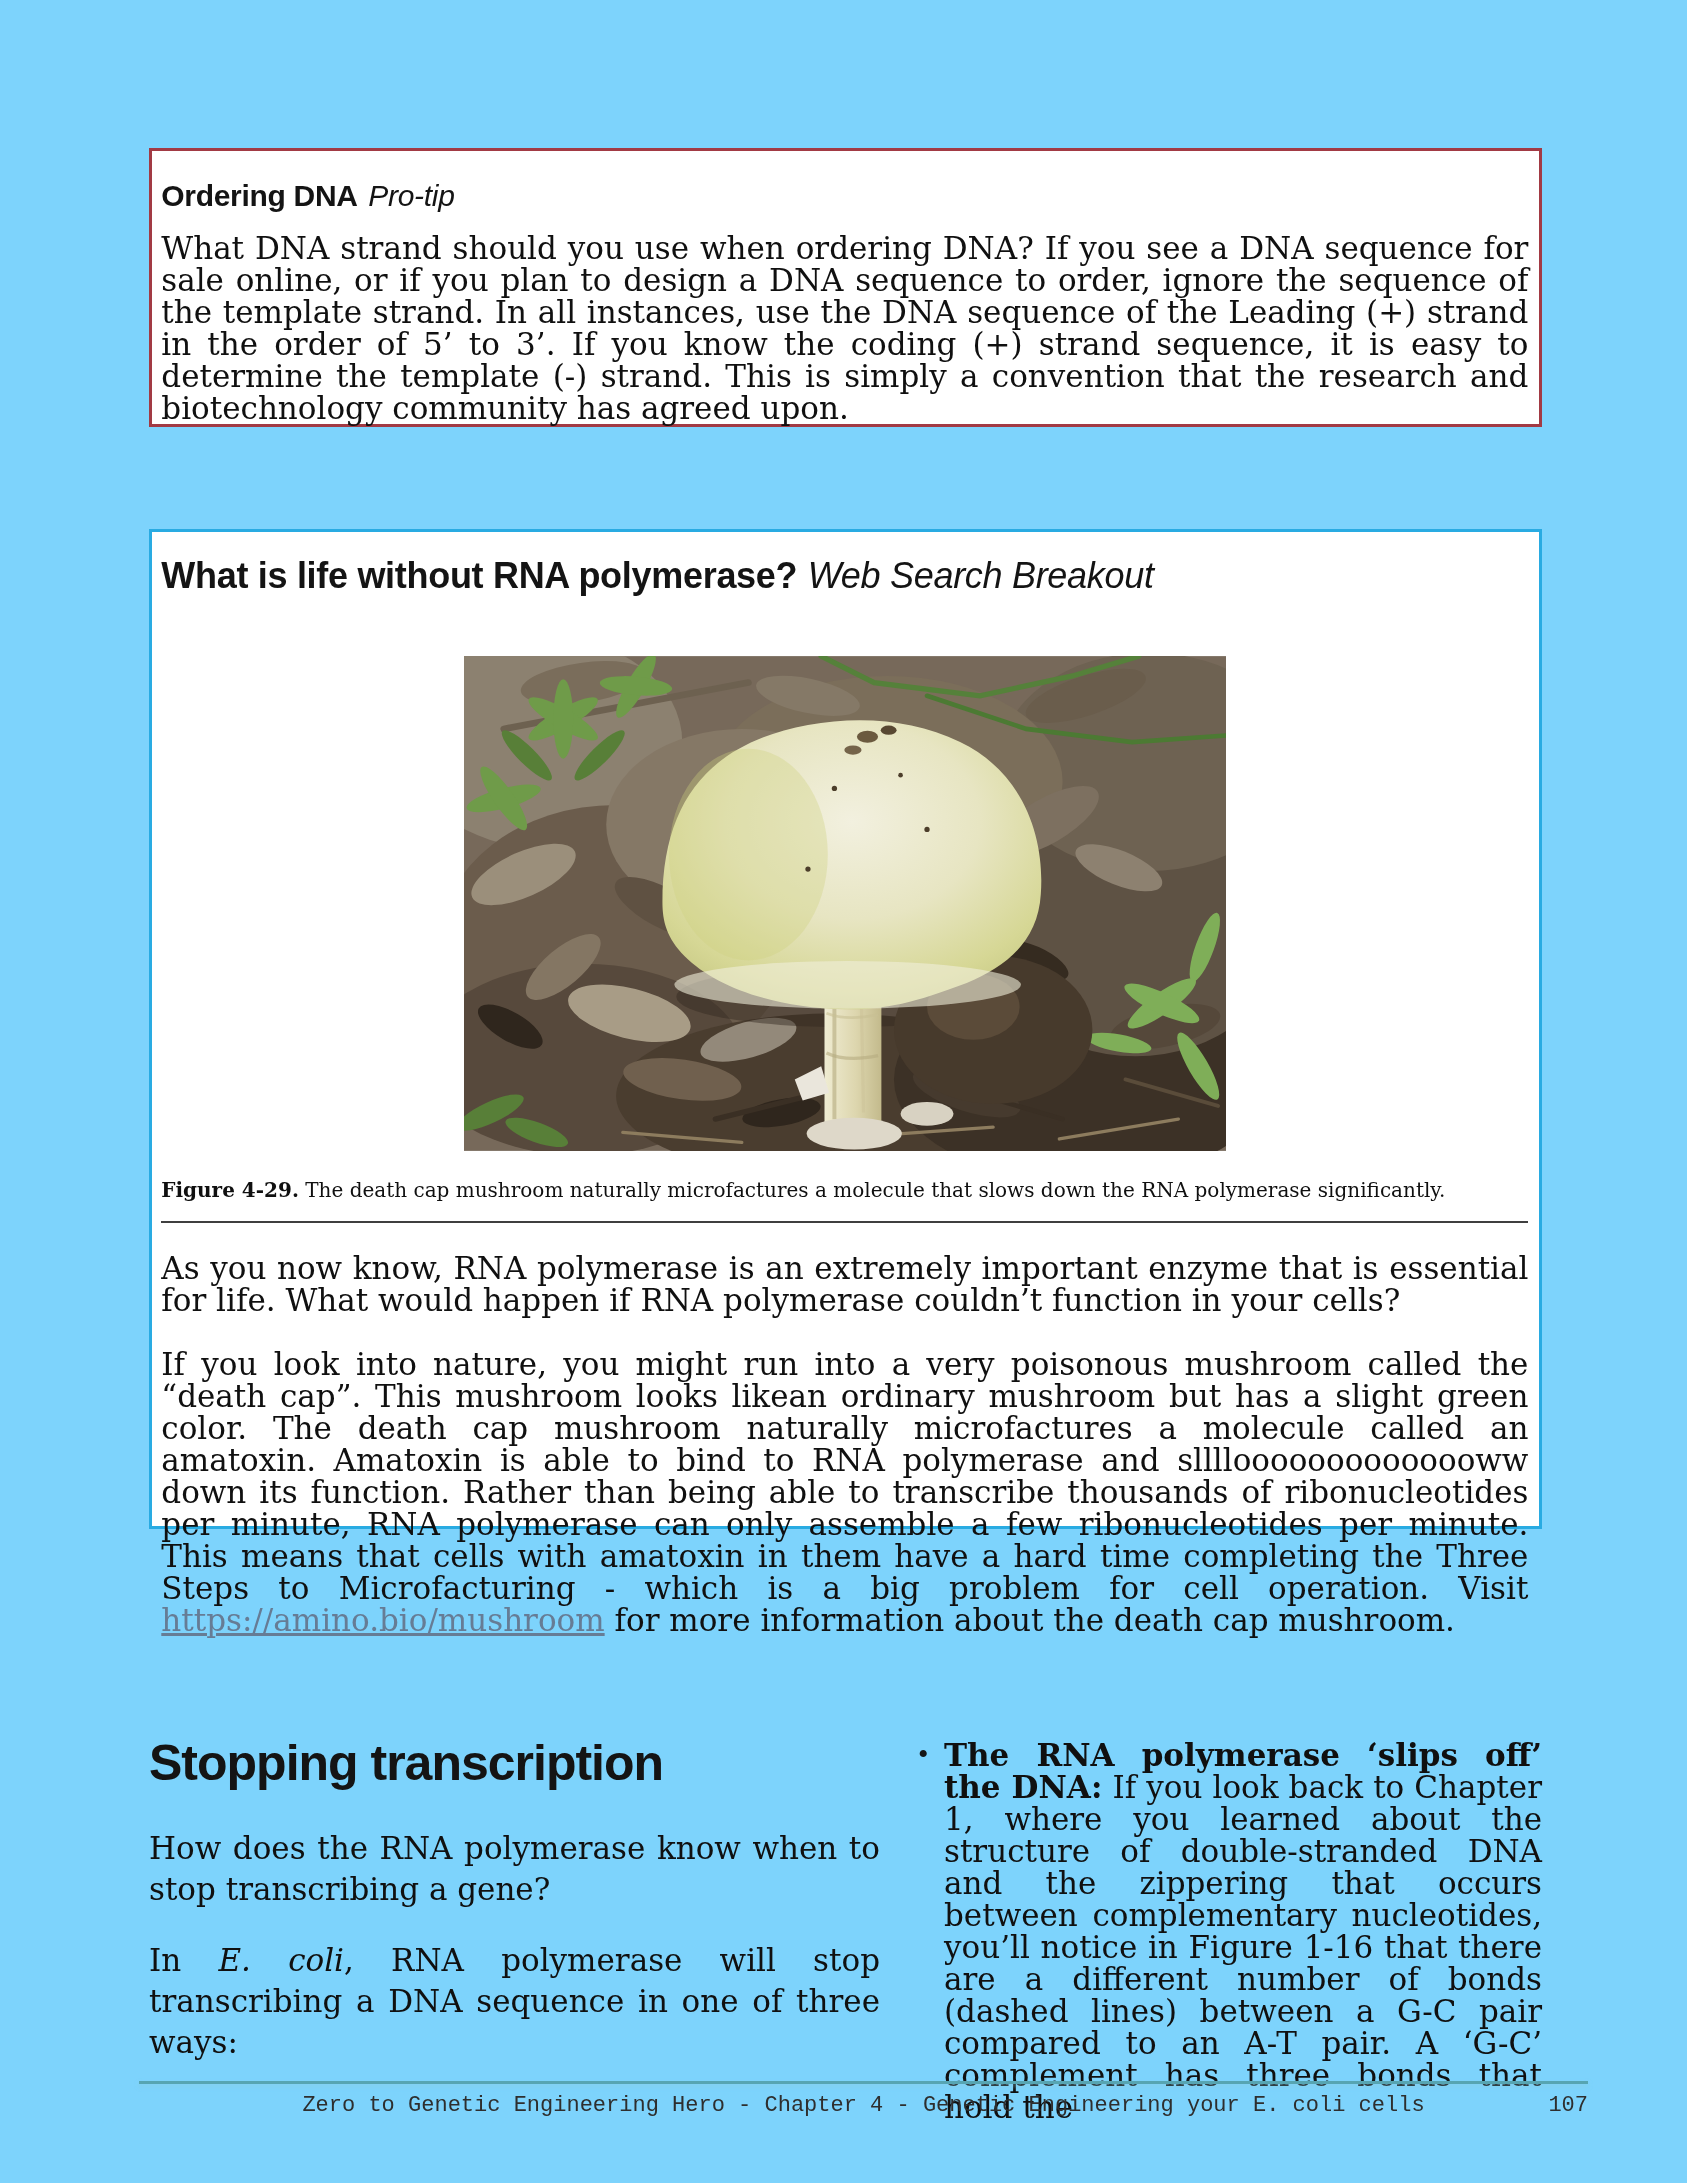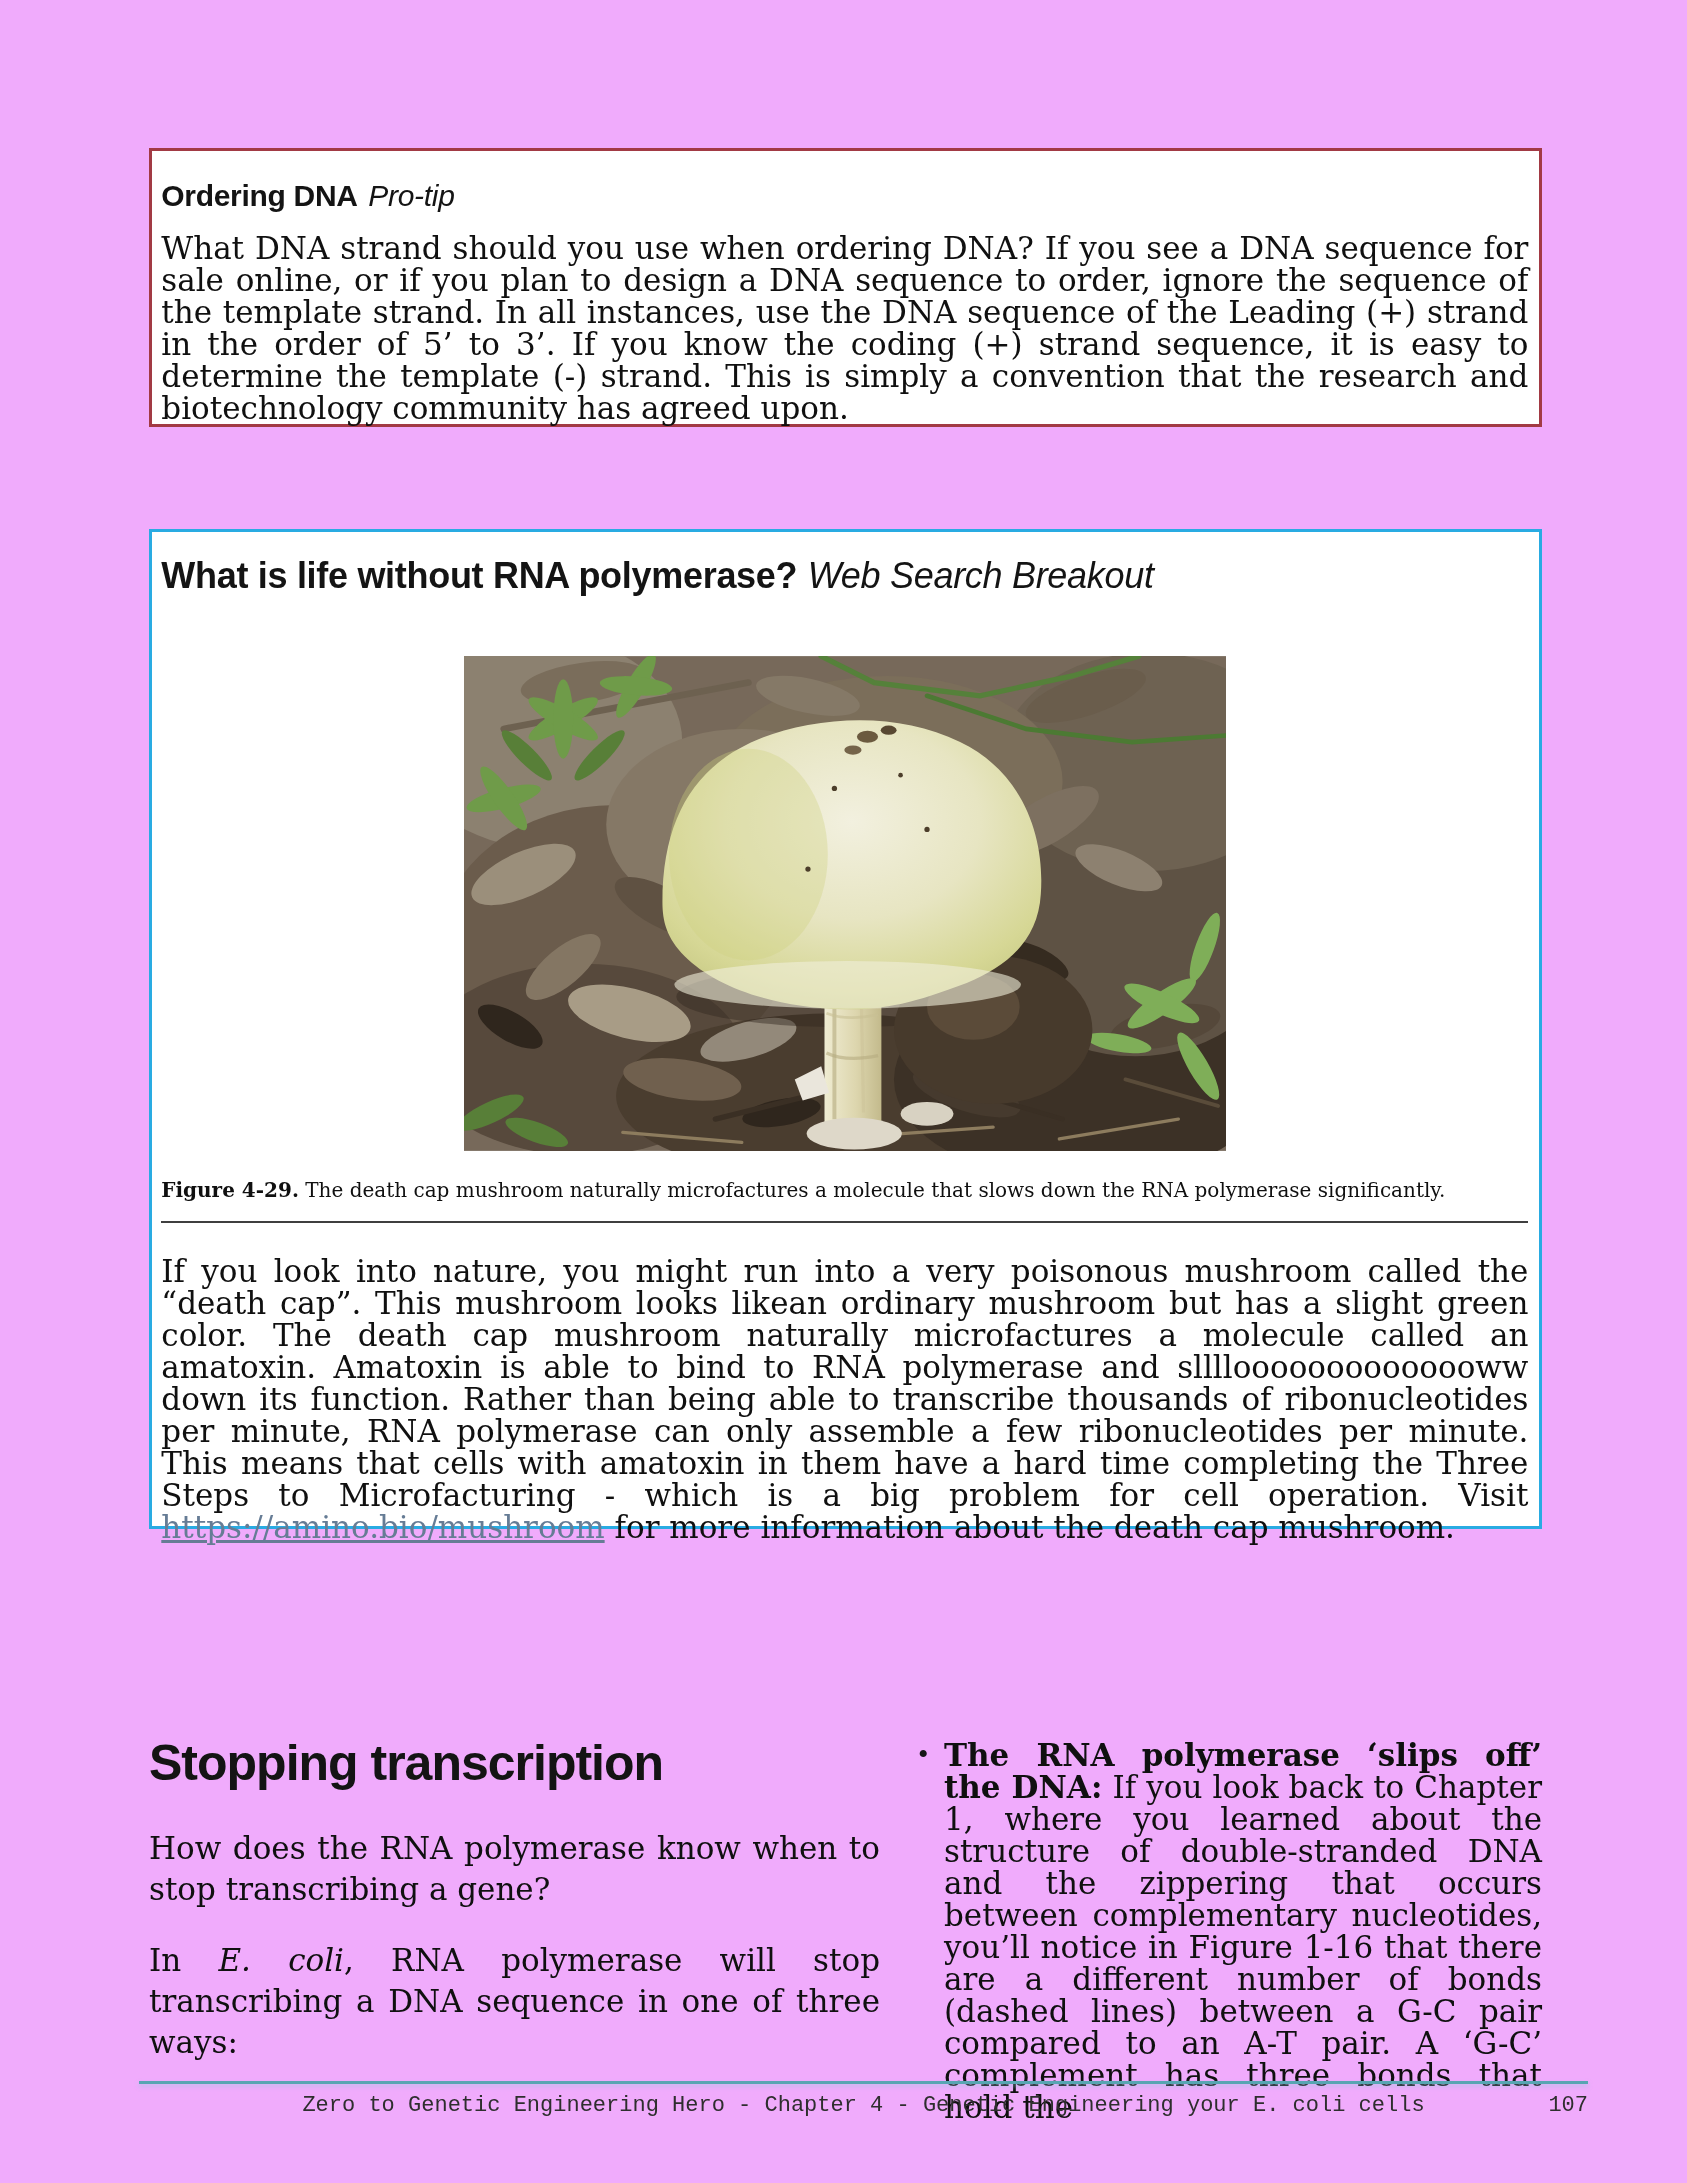--- a/index.html
+++ b/index.html
@@ -1,17 +1,17 @@
 <!DOCTYPE html>
 <html style="font-size:10.6px"><head>
 <meta charset="utf-8">
 <style>
   html,body { margin:0; padding:0; background:#ffffff; }
   body { font-family:"DejaVu Serif", serif; color:#161616; }
-  .page { position:relative; width:1687px; height:2183px; background:#f0abfc; overflow:hidden; }
+  .page { position:relative; width:1687px; height:2183px; background:#7dd3fc; overflow:hidden; }
 
   
   .callout { position:absolute; box-sizing:border-box; background:#ffffff; }
   .protip-box { left:149px; top:148px; width:1393px; height:279px; border:3.3px solid #a23a44; padding:28px 10.6px 0 9.3px; }
   .breakout-box { left:149px; top:529px; width:1393px; height:1000px; border:3.3px solid #29abe2; padding:22.5px 10.6px 0 9.3px; }
 
   .box-title { font-family:"Liberation Sans", sans-serif; font-size:30px; line-height:1.15; color:#141414; letter-spacing:-0.3px; margin:0; }
   .box-title .t-bold { font-weight:700; }
   .box-title .t-ital { font-style:italic; font-weight:400; margin-left:10.6px; }
   .breakout-box .box-title { font-size:36px; }
@@ -169,20 +169,21 @@
           <circle cx="700" cy="262" r="4" fill="#4c3e2b"></circle>
           <circle cx="520" cy="322" r="4" fill="#4c3e2b"></circle>
           <circle cx="660" cy="180" r="3.5" fill="#4c3e2b"></circle>
         </svg>
       </div>
       <figcaption><span class="cap-label">Figure 4-29.</span><span> The death cap mushroom naturally microfactures a molecule that slows down the RNA polymerase significantly.</span></figcaption>
     </figure>
 
     <hr class="cap-rule">
 
+    <p class="body-par p1">As you now know, RNA polymerase is an extremely important enzyme that is essential for life. What would happen if RNA polymerase couldn’t function in your cells?</p>
     <p class="body-par p2"><span>If you look into nature, you might run into a very poisonous mushroom called the “death cap”. This mushroom looks likean ordinary mushroom but has a slight green color. The death cap mushroom naturally microfactures a molecule called an amatoxin. Amatoxin is able to bind to RNA polymerase and slllloooooooooooooww down its function. Rather than being able to transcribe thousands of ribonucleotides per minute, RNA polymerase can only assemble a few ribonucleotides per minute. This means that cells with amatoxin in them have a hard time completing the Three Steps to Microfacturing - which is a big problem for cell operation.  Visit </span><a class="weblink" href="#">https://amino.bio/mushroom</a><span> for more information about the death cap mushroom.</span></p>
   </section>
 
   <section class="cols">
     <div class="col-left">
       <h1 class="section-heading">Stopping transcription</h1>
       <p class="body-par lp1">How does the RNA polymerase know when to stop transcribing a gene?</p>
       <p class="body-par lp2"><span>In </span><span class="ital">E. coli</span><span>, RNA polymerase will stop transcribing a DNA sequence in one of three ways:</span></p>
     </div>
     <div class="col-right">

